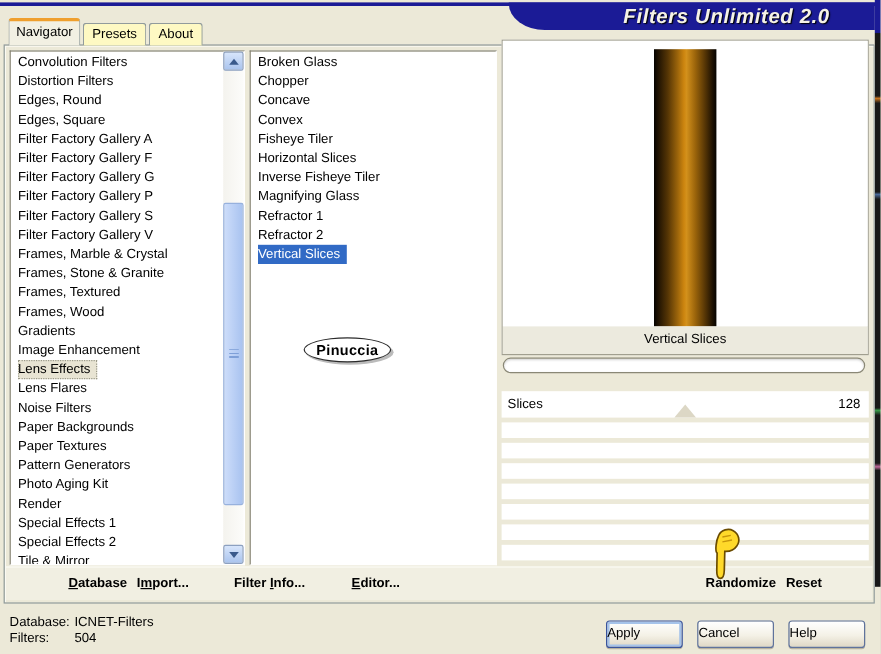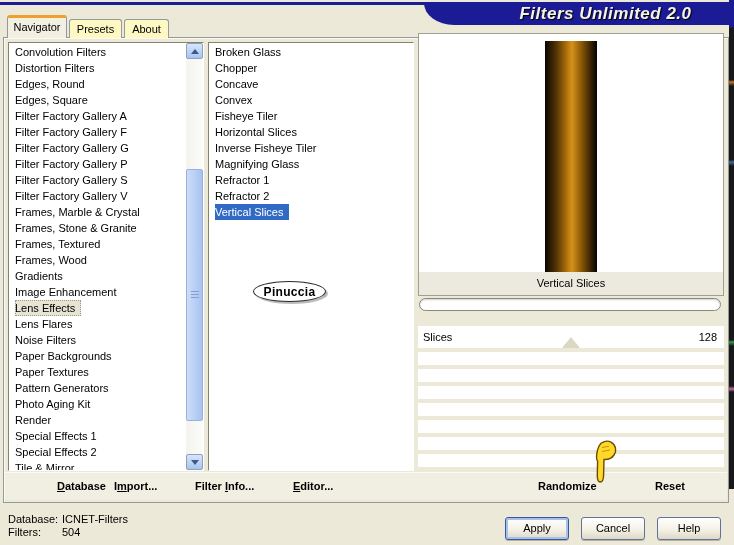--- a/index.html
+++ b/index.html
@@ -95,21 +95,21 @@
                box-shadow:2px 2px 0 rgba(150,150,150,0.65);
                display:flex; align-items:center; justify-content:center;
                font-weight:bold; font-size:12px; letter-spacing:0.3px; z-index:5; }
   
   .hand { position:absolute; left:590px; top:439px; width:30px; height:48px; z-index:6; }
   
   .status-label { position:absolute; left:8px; }
   .status-value { position:absolute; left:62px; }
   .row1 { top:513px; } .row2 { top:526px; }
   .btn { position:absolute; top:517px; width:64px; height:23px;
-         border:1px solid #5f739c; border-radius:3px; text-align:center; line-height:21px;
+         border:1px solid #5f739c; border-radius:3px; line-height:21px;
          background:linear-gradient(180deg,#ffffff 0%,#f4f1e6 55%,#dfd8c6 100%);
          box-shadow:0 1px 0 #b8b2a0; cursor:default; }
   .btn-apply { left:505px; box-shadow:inset 0 0 0 2px #a5c3ea, 0 1px 0 #b8b2a0; border-color:#39549c; }
   .btn-cancel { left:581px; }
   .btn-help { left:657px; }
 </style>
 </head>
 <body>
 
 <div class="window">
@@ -213,21 +213,21 @@
   </div>
   <div class="strip-label" style="left:114px; top:472px;text-align:center;">
     <span>I</span><span class="accel">m</span><span>port...</span>
   </div>
   <div class="strip-label" style="left:195px; top:472px;">
     <span>Filter </span><span class="accel">I</span><span>nfo...</span>
   </div>
   <div class="strip-label" style="left:275px; top:472px;margin-left:18px;">
     <span></span><span class="accel">E</span><span>ditor...</span>
   </div>
-  <div class="strip-label" style="left:538px; top:472px;">Randomize</div>
+  <div class="strip-label" style="left:588px; top:472px;">Randomize</div>
   <div class="strip-label" style="left:655px; top:472px;">Reset</div>
 
   <div class="hand">
     <svg width="30" height="48" viewBox="0 0 30 48">
       <path d="M9,7 C11,2.5 17,1 21,3.2 C26,6 27,12 24,16 C22,19 18,20.5 15,20.5 L14,20.5 L13.6,36 C13.5,40.5 12.4,43 10.3,43 C8.2,43 7.2,40.5 7.3,36.5 L7.6,22 C5.6,20 6.8,11.5 9,7 Z" fill="#ffd92a" stroke="#6b4c00" stroke-width="1.4"></path>
       <path d="M12,8.5 L19,7.2 M12,12.5 L20,11" fill="none" stroke="#c8960a" stroke-width="1.1"></path>
     </svg>
   </div>
 
   <span class="status-label row1">Database:</span>

